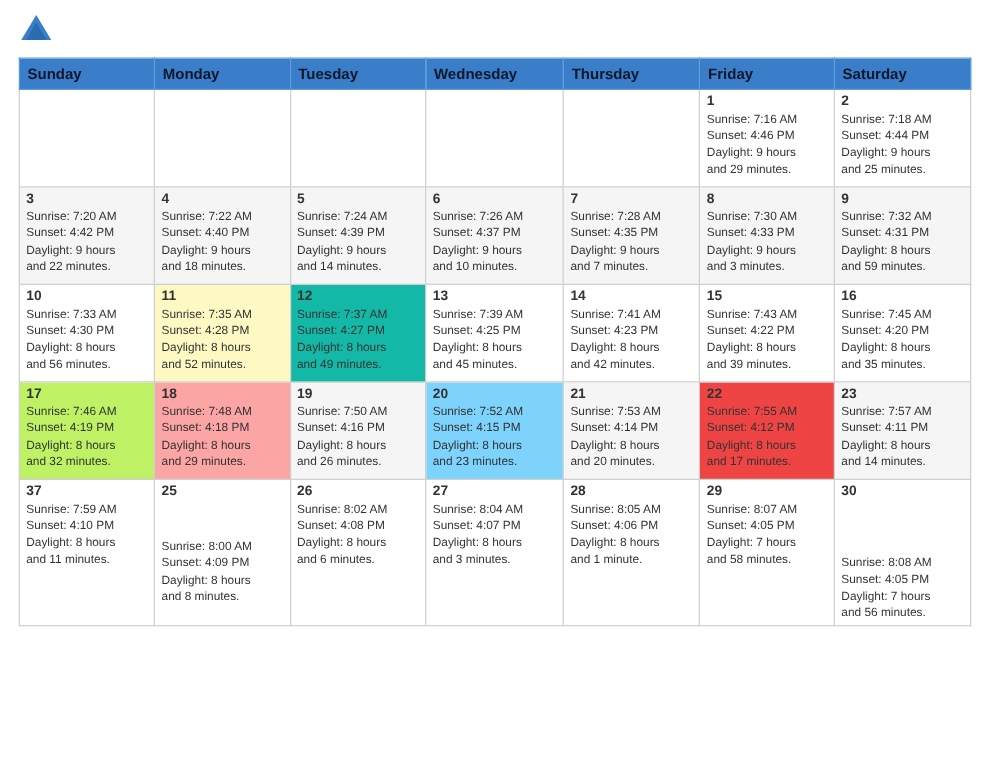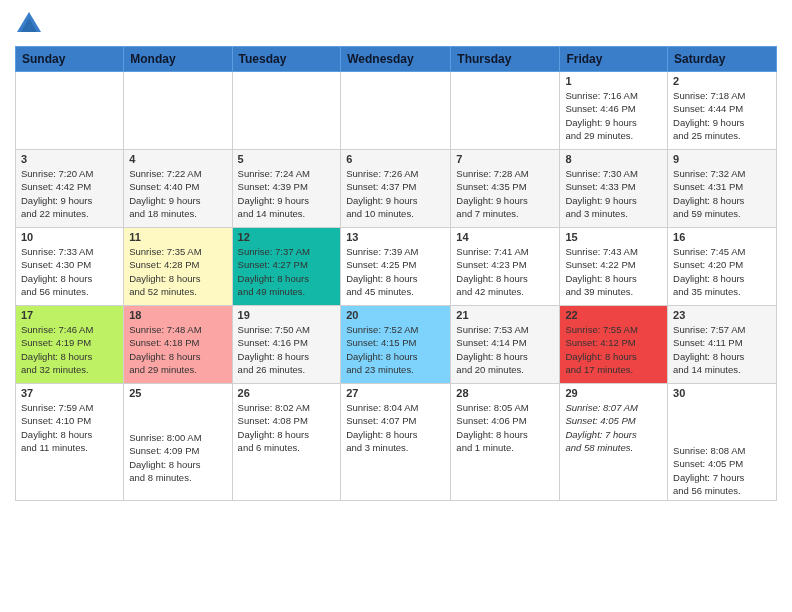--- a/index.html
+++ b/index.html
@@ -338,21 +338,21 @@
           </td>
           <td style="background: rgb(255, 255, 255);">
             <span class="day-num">28</span>
             <div class="day-info" style="white-space: pre-line;">Sunrise: 8:05 AM
 Sunset: 4:06 PM
 Daylight: 8 hours
 and 1 minute.</div>
           </td>
           <td style="background: rgb(255, 255, 255);">
             <span class="day-num">29</span>
-            <div class="day-info" style="white-space: pre-line; font-style: italic;">Sunrise: 8:07 AM
+            <div class="day-info" style="white-space: pre-line;">Sunrise: 8:07 AM
 Sunset: 4:05 PM
 Daylight: 7 hours
 and 58 minutes.</div>
           </td>
           <td style="background: rgb(255, 255, 255);">
             <span class="day-num">30</span>
             <div class="day-info" style="white-space: pre-line; margin-top: 45px;">Sunrise: 8:08 AM
 Sunset: 4:05 PM
 Daylight: 7 hours
 and 56 minutes.</div>

